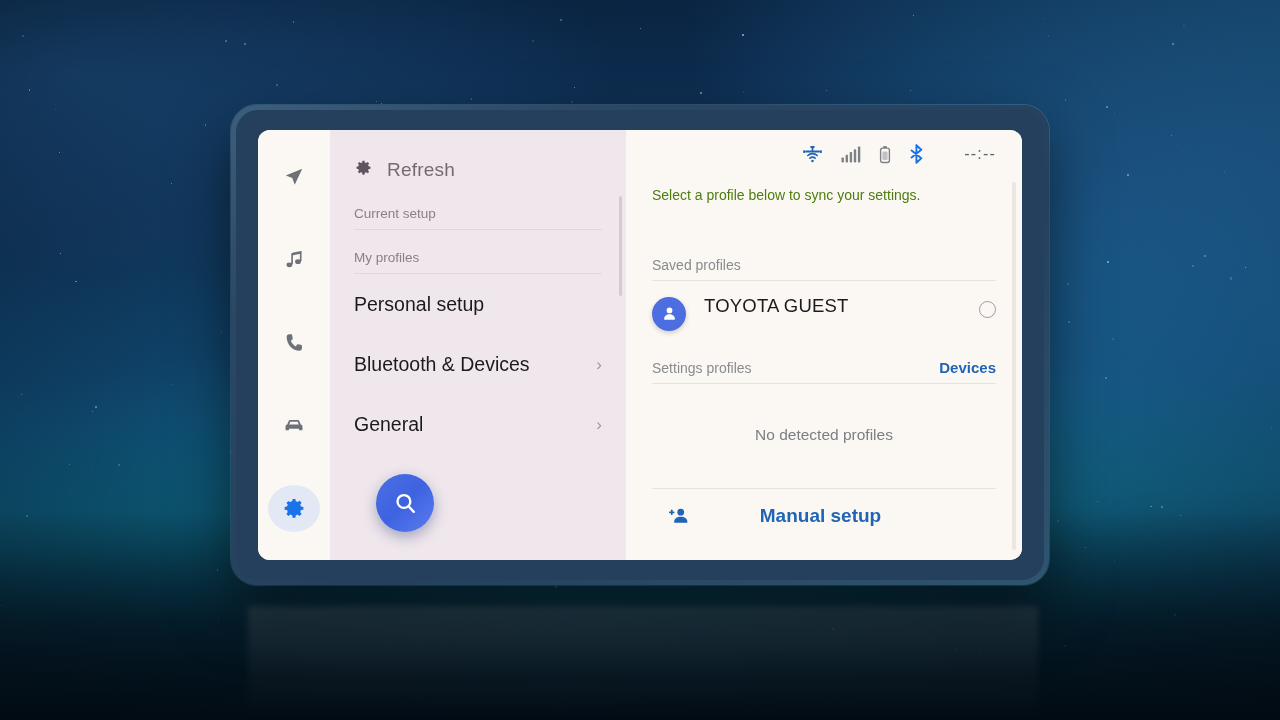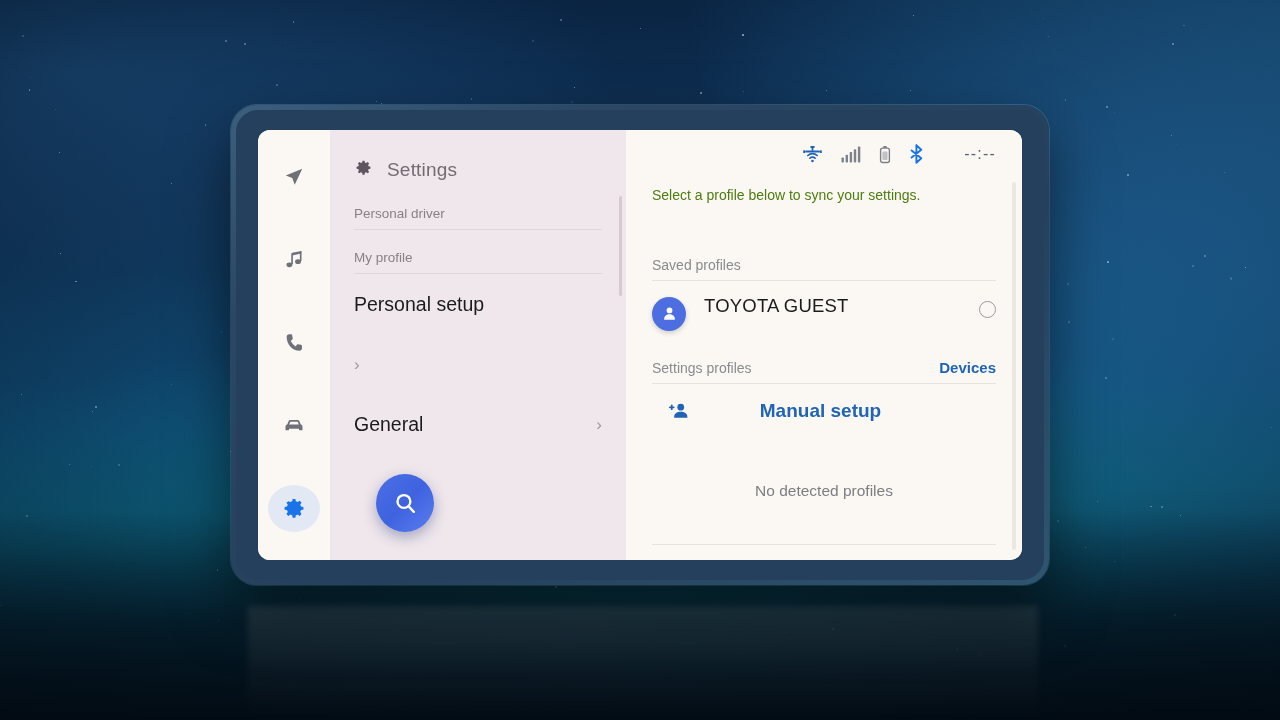--- a/index.html
+++ b/index.html
@@ -658,32 +658,33 @@
 
         <section id="menu">
 
           <div id="menu-header">
             <span class="gear">
               <svg width="19" height="19" viewBox="0 0 24 24" fill="currentColor">
                 <path d="M12 8.4 A3.6 3.6 0 1 0 12 15.6 A3.6 3.6 0 1 0 12 8.4 Z M12 10.4 A1.6 1.6 0 1 1 12 13.6 A1.6 1.6 0 1 1 12 10.4 Z"></path>
                 <path d="M10.7 2.2 L13.3 2.2 L13.7 4.5 A8 8 0 0 1 15.4 5.2 L17.3 3.9 L19.1 5.7 L17.8 7.6 A8 8 0 0 1 18.5 9.3 L20.8 9.7 L20.8 12.3 L18.5 12.7 A8 8 0 0 1 17.8 14.4 L19.1 16.3 L17.3 18.1 L15.4 16.8 A8 8 0 0 1 13.7 17.5 L13.3 19.8 L10.7 19.8 L10.3 17.5 A8 8 0 0 1 8.6 16.8 L6.7 18.1 L4.9 16.3 L6.2 14.4 A8 8 0 0 1 5.5 12.7 L3.2 12.3 L3.2 9.7 L5.5 9.3 A8 8 0 0 1 6.2 7.6 L4.9 5.7 L6.7 3.9 L8.6 5.2 A8 8 0 0 1 10.3 4.5 Z"></path>
               </svg>
             </span>
-            <span id="menu-title">Settings</span>
-          </div>
-
-          <div class="menu-section-label">Personal driver</div>
-
-
-          <div class="menu-section-label" style="padding-top:20px;">My profile</div>
+            <span id="menu-title">Refresh</span>
+          </div>
+
+          <div class="menu-section-label">Current setup</div>
+
+
+          <div class="menu-section-label" style="padding-top:20px;">My profiles</div>
 
           <div class="menu-item">
             <span>Personal setup</span>
           </div>
           <div class="menu-item">
+            <span>Bluetooth &amp; Devices</span>
             <span class="chev">›</span>
           </div>
           <div class="menu-item">
             <span>General</span>
             <span class="chev">›</span>
           </div>
 
           <div class="menu-scroll-thumb"></div>
         </section>
 
@@ -759,33 +760,33 @@
                 <span class="profile-name" style="display:block;">TOYOTA GUEST</span>
               </span>
               <button class="radio"></button>
             </div>
 
             <div class="sect-head" id="detected-head">
               <span class="sect-label">Settings profiles</span>
               <button id="refresh-link">Devices</button>
             </div>
 
+            <div id="empty-msg">No detected profiles</div>
+
             <div id="manual-row">
               <span id="manual-icon">
                 <svg width="21" height="19" viewBox="0 0 24 22" fill="currentColor">
                   <circle cx="14.6" cy="7.2" r="3.9"></circle>
                   <path d="M14.6 12.5 C10.4 12.5 7 14.9 7 17.9 L7 19.4 L22.2 19.4 L22.2 17.9 C22.2 14.9 18.8 12.5 14.6 12.5 Z"></path>
                   <rect x="1.0" y="6.4" width="6.4" height="1.9" rx="0.8"></rect>
                   <rect x="3.25" y="4.15" width="1.9" height="6.4" rx="0.8"></rect>
                 </svg>
               </span>
               <span id="manual-label">Manual setup</span>
             </div>
-
-            <div id="empty-msg">No detected profiles</div>
           </div>
 
           <div id="content-scrollbar"></div>
         </section>
 
       </div>
     </div>
   </div>
 </div>
 

